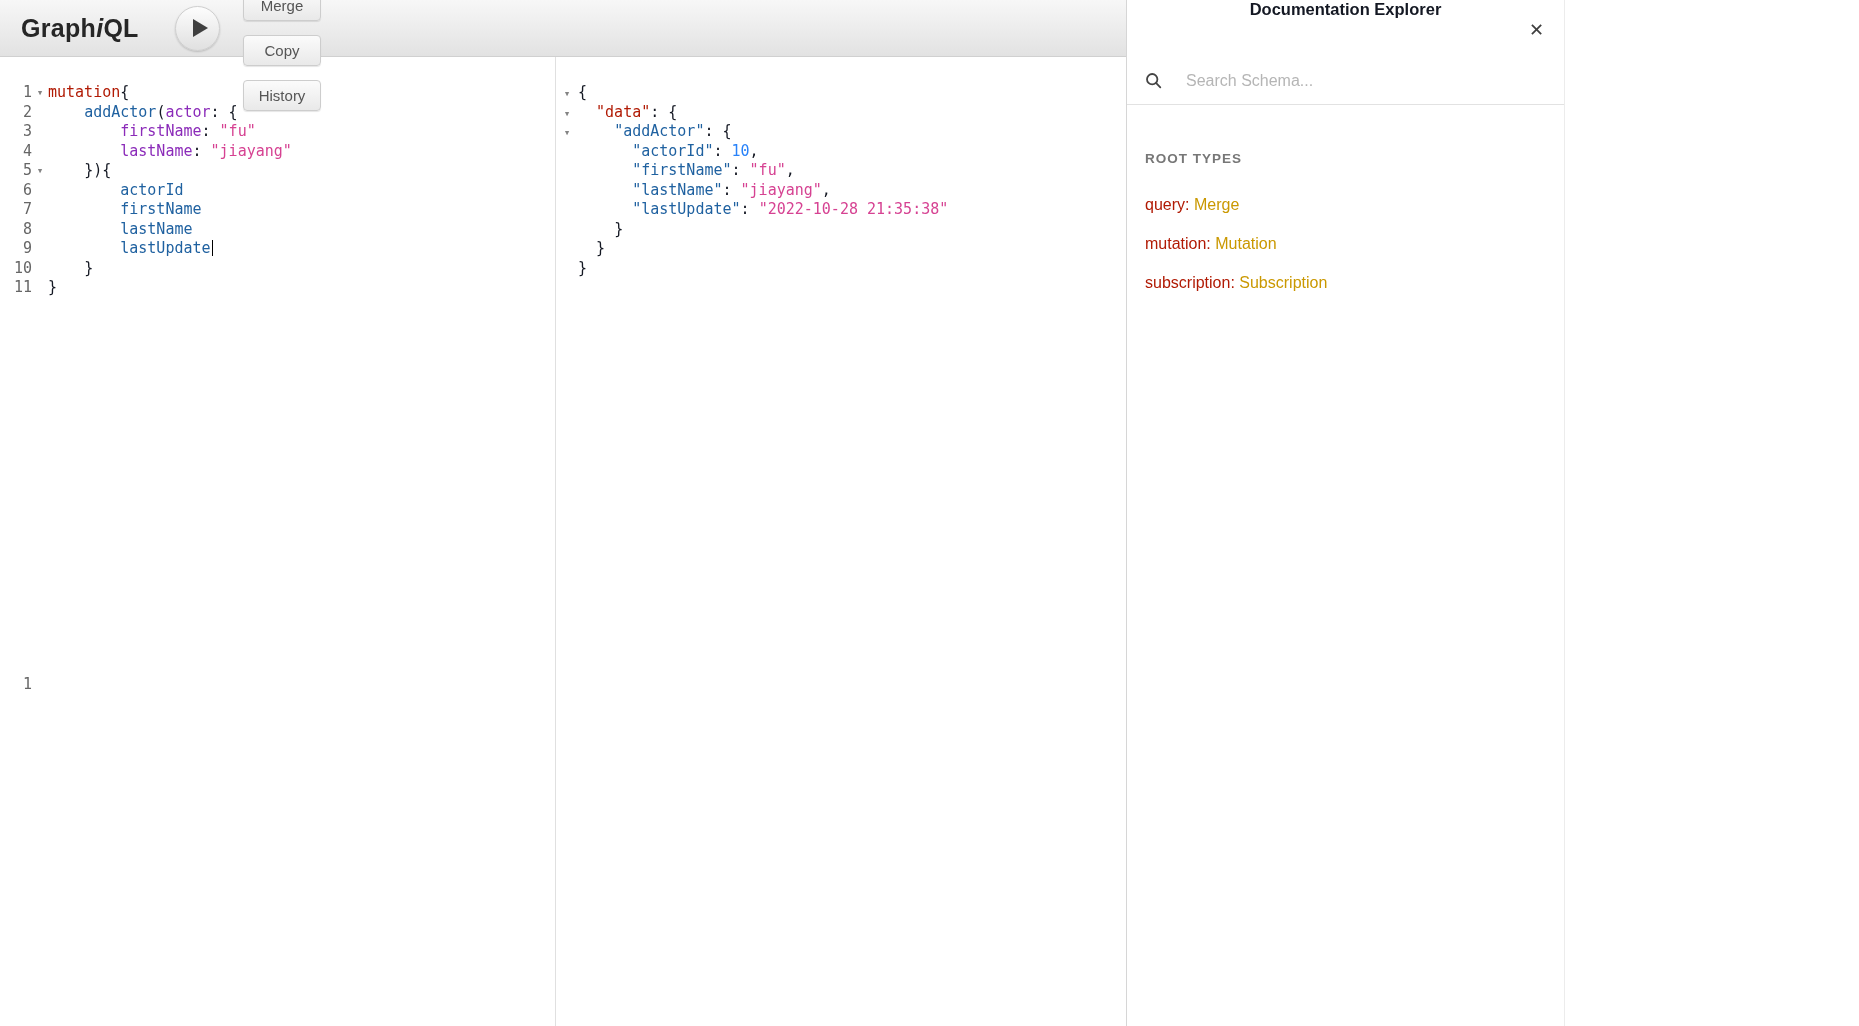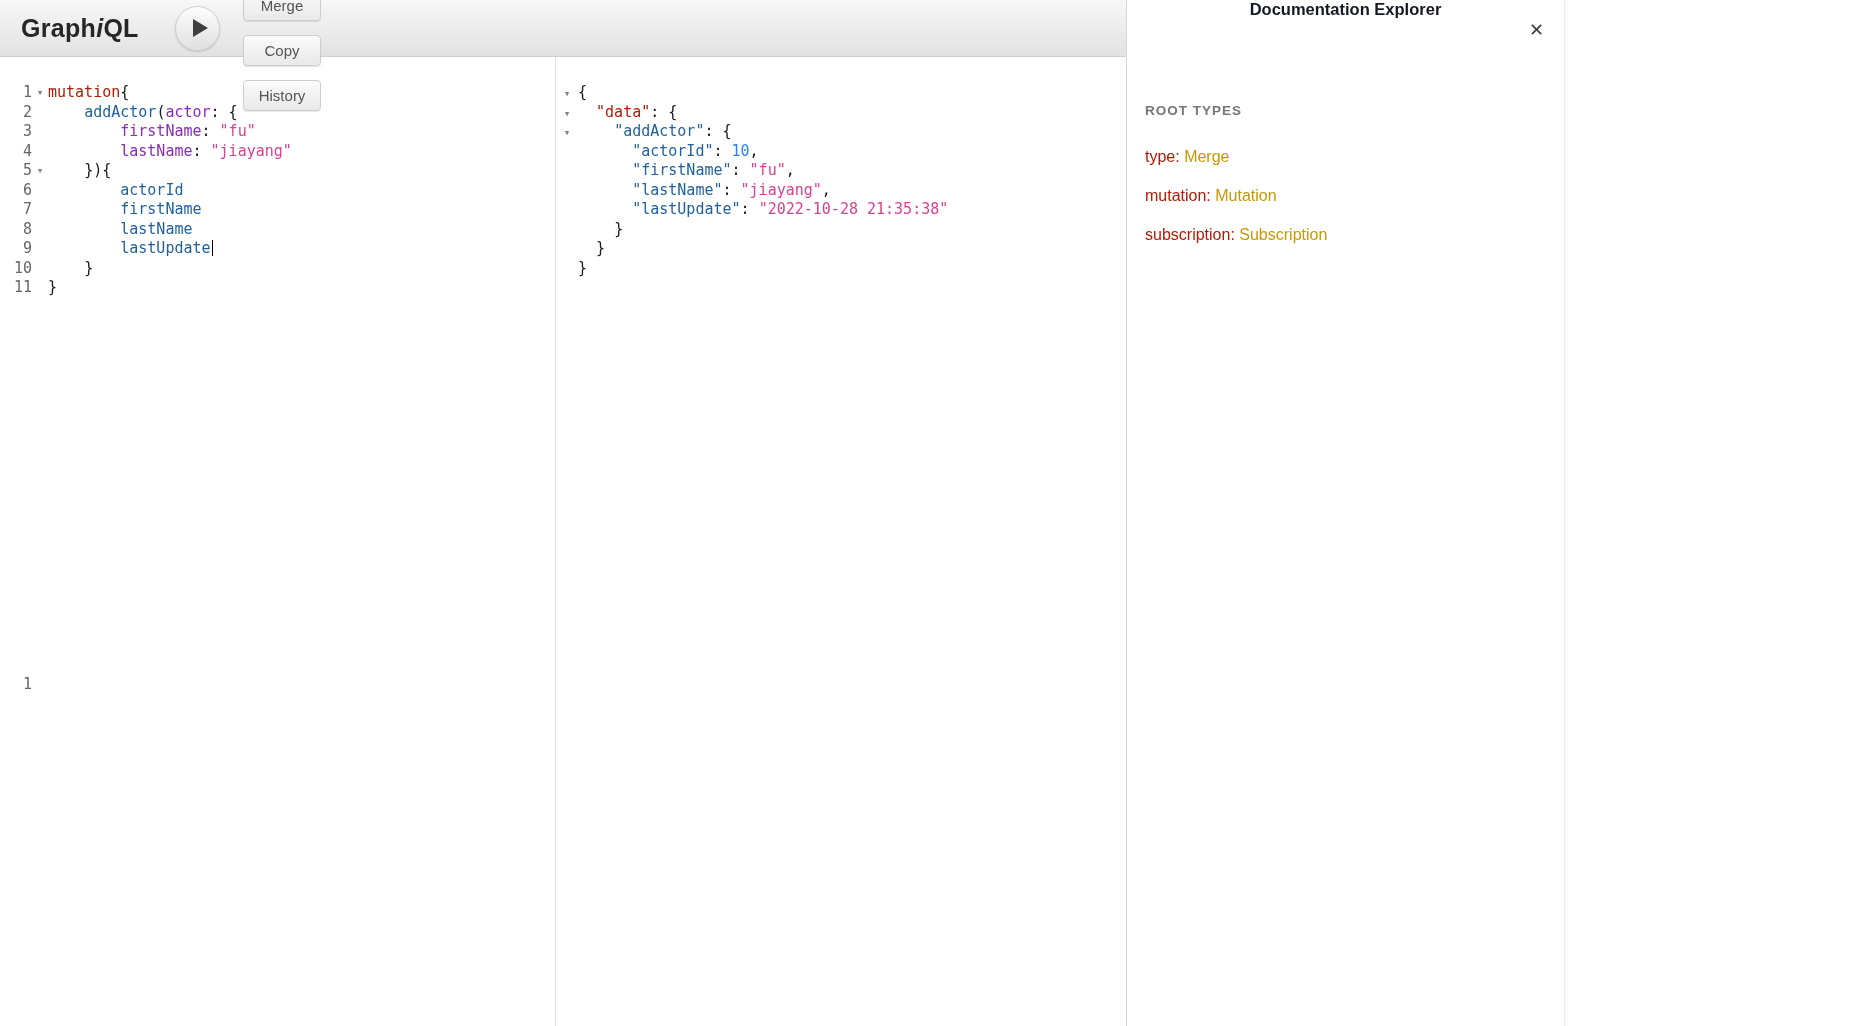--- a/index.html
+++ b/index.html
@@ -256,19 +256,28 @@
       <span class="rfold"></span>
       <span class="code"><span class="tk-pun">}</span></span>
     </div>
   </div>
 
 <div class="doc-panel">
   <div class="doc-header">
     <div class="doc-title">Documentation Explorer</div>
     <button class="doc-close">✕</button>
   </div>
+  <div class="doc-search">
+    <span class="search-icon">
+      <svg width="17" height="17" viewBox="0 0 17 17">
+        <circle cx="7.2" cy="7.2" r="5.2" fill="none" stroke="#444" stroke-width="1.8"></circle>
+        <line x1="11.2" y1="11.2" x2="15.3" y2="15.3" stroke="#444" stroke-width="1.8" stroke-linecap="round"></line>
+      </svg>
+    </span>
+    <input class="doc-search-input" placeholder="Search Schema..." style="">
+  </div>
   <div class="doc-section-title">ROOT TYPES</div>
   <div id="rootTypes">
-      <div class="doc-item"><span class="doc-kw">type:</span> <span class="type-link">Merge</span></div>
+      <div class="doc-item"><span class="doc-kw">query:</span> <span class="type-link">Merge</span></div>
       <div class="doc-item"><span class="doc-kw">mutation:</span> <span class="type-link">Mutation</span></div>
       <div class="doc-item"><span class="doc-kw">subscription:</span> <span class="type-link">Subscription</span></div>
     </div>
 </div>
 
 </body></html>

